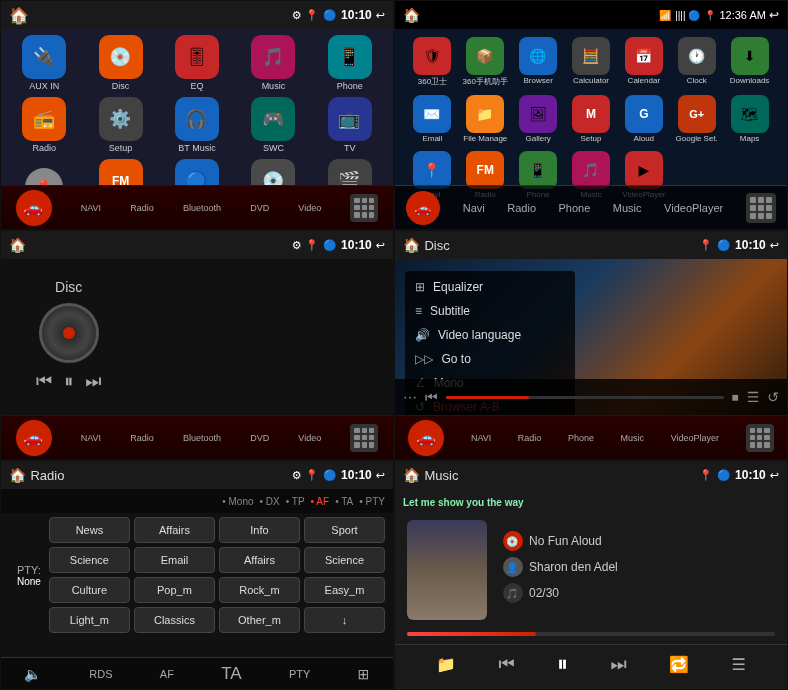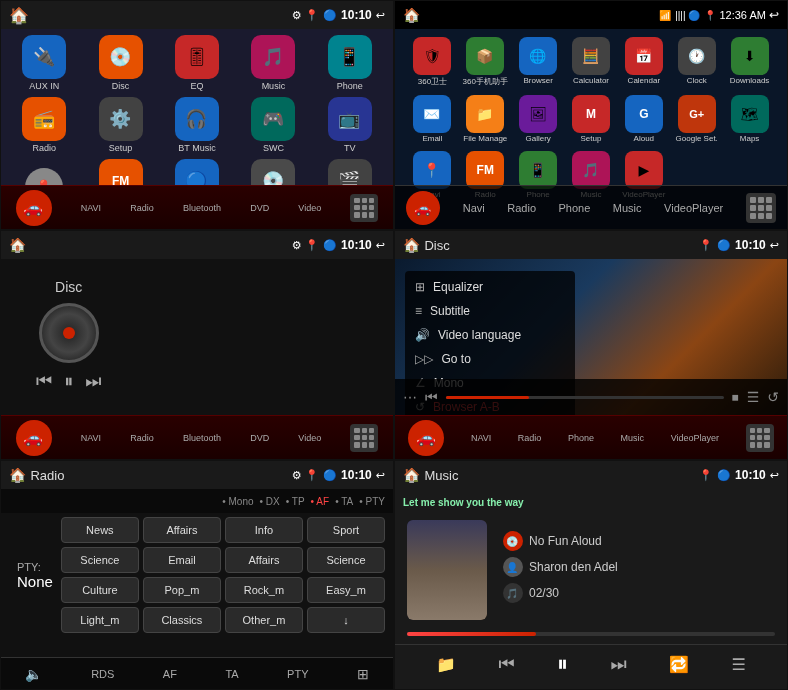--- a/index.html
+++ b/index.html
@@ -481,21 +481,21 @@
     <span style="margin-left:auto;">• Mono</span>
     <span>• DX</span>
     <span>• TP</span>
     <span style="color:#ff4444;font-weight:normal;">• AF</span>
     <span>• TA</span>
     <span>• PTY</span>
   </div>
   <div style="display:flex; padding:4px 8px;">
     <div style="display:flex;flex-direction:column;justify-content:center;padding:0 8px;">
       <span style="color:#aaa;font-size:11px;">PTY:</span>
-      <span style="color:#fff;font-size:15px;">None</span>
+      <span style="color:#fff;font-size:10px;">None</span>
     </div>
     <div style="flex:1;display:grid;grid-template-columns:repeat(4,1fr);gap:4px;">
       <div class="radio-btn">News</div>
       <div class="radio-btn">Affairs</div>
       <div class="radio-btn">Info</div>
       <div class="radio-btn">Sport</div>
       <div class="radio-btn">Science</div>
       <div class="radio-btn">Email</div>
       <div class="radio-btn">Affairs</div>
       <div class="radio-btn">Science</div>
@@ -506,21 +506,21 @@
       <div class="radio-btn">Light_m</div>
       <div class="radio-btn">Classics</div>
       <div class="radio-btn">Other_m</div>
       <div class="radio-btn">↓</div>
     </div>
   </div>
   <div style="position:absolute;bottom:0;left:0;right:0;height:32px;background:#0a0a0a;display:flex;align-items:center;justify-content:space-around;border-top:1px solid #333;">
     <span style="color:#aaa;font-size:14px;">🔈</span>
     <span style="color:#aaa;font-size:11px;">RDS</span>
     <span style="color:#aaa;font-size:11px;">AF</span>
-    <span style="color:#aaa;font-size:11px;">TA</span>
+    <span style="color:#aaa;font-size:17px;">TA</span>
     <span style="color:#aaa;font-size:11px;">PTY</span>
     <span style="color:#aaa;font-size:14px;">⊞</span>
   </div>
 </div>
 
 <div class="panel panel-music">
   <div class="topbar">
     <span style="font-size:14px;">🏠</span>
     <span style="margin-left:4px;color:#ddd;font-size:13px;">Music</span>
     <span class="title"></span>

